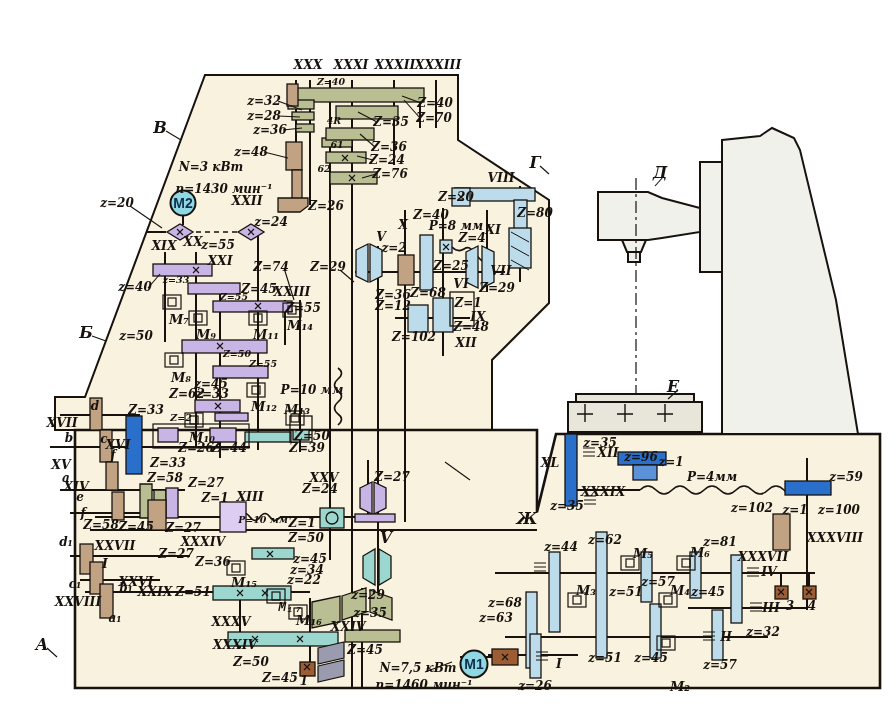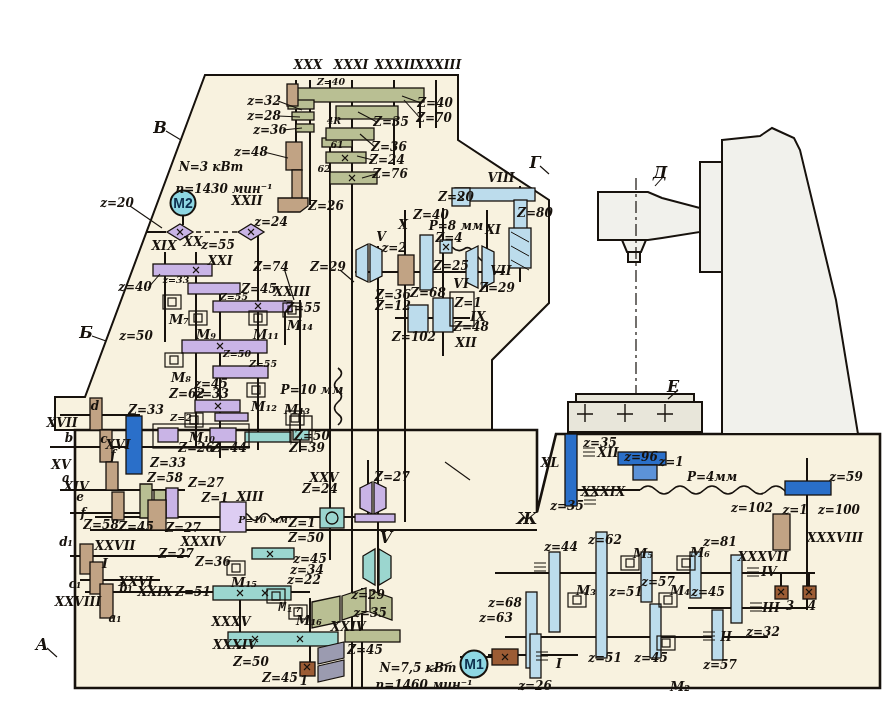--- a/index.html
+++ b/index.html
@@ -461,21 +461,21 @@
       <span class="lbl note" style="left: 418px; top: 668px;">N=7,5 кВт</span>
       <span class="lbl note" style="left: 424px; top: 685px;">n=1460 мин⁻¹</span>
       <span class="lbl mot" style="left: 474px; top: 664px;">М1</span>
       <span class="lbl " style="left: 535px; top: 686px;">z=26</span>
       <span class="lbl rom" style="left: 559px; top: 664px;">I</span>
       <span class="lbl rom" style="left: 403px; top: 225px;">X</span>
       <span class="lbl rom" style="left: 381px; top: 237px;">V</span>
       <span class="lbl " style="left: 394px; top: 248px;">z=2</span>
       <span class="lbl " style="left: 431px; top: 215px;">Z=40</span>
       <span class="lbl note" style="left: 456px; top: 226px;">P=8 мм</span>
-      <span class="lbl " style="left: 449px; top: 238px;">Z=4</span>
+      <span class="lbl " style="left: 472px; top: 238px;">Z=4</span>
       <span class="lbl rom" style="left: 493px; top: 230px;">XI</span>
       <span class="lbl " style="left: 451px; top: 266px;">Z=25</span>
       <span class="lbl rom" style="left: 501px; top: 271px;">VII</span>
       <span class="lbl rom" style="left: 461px; top: 284px;">VI</span>
       <span class="lbl " style="left: 497px; top: 288px;">Z=29</span>
       <span class="lbl " style="left: 393px; top: 295px;">Z=36</span>
       <span class="lbl " style="left: 428px; top: 293px;">Z=68</span>
       <span class="lbl " style="left: 393px; top: 306px;">Z=12</span>
       <span class="lbl " style="left: 468px; top: 303px;">Z=1</span>
       <span class="lbl rom" style="left: 478px; top: 317px;">IX</span>

